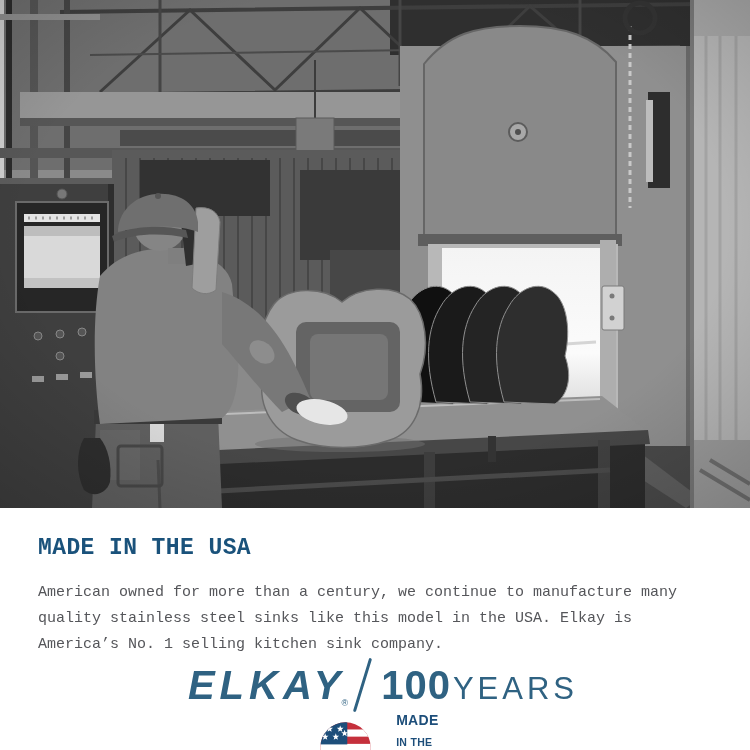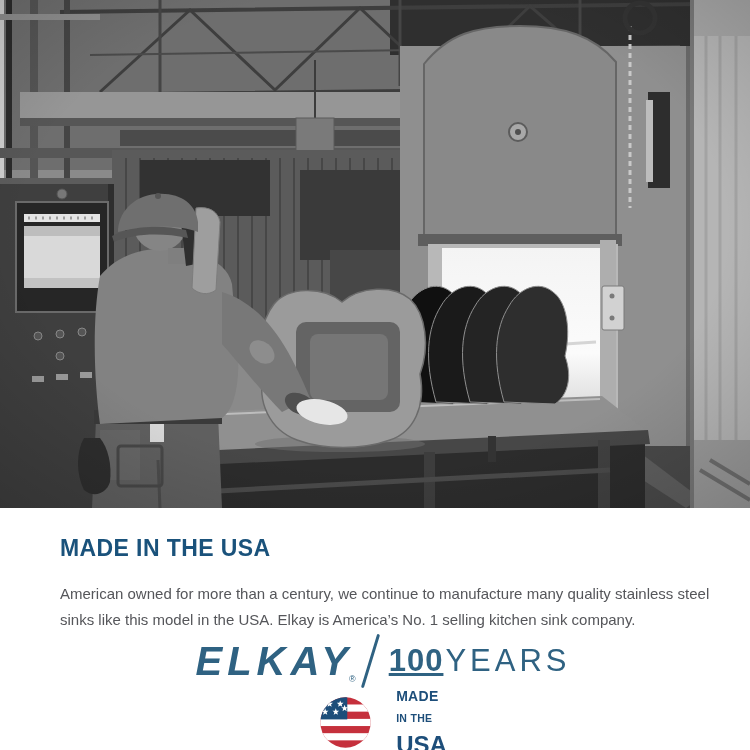--- a/index.html
+++ b/index.html
@@ -1,29 +1,29 @@
 <!DOCTYPE html>
 <html><head>
 <meta charset="utf-8">
 <style>
   html,body{margin:0;padding:0;background:#ffffff;}
   body{width:750px;height:750px;font-family:"Liberation Sans",sans-serif;-webkit-font-smoothing:antialiased;}
   .page{width:750px;height:750px;background:#ffffff;overflow:hidden;display:flex;flex-direction:column;}
   .photo{width:750px;height:508px;flex:0 0 auto;background:#8a8a8a;}
   .photo svg{display:block;width:750px;height:508px;}
-  .info{padding:27px 38px 0 60px;}
+  .info{padding:27px 38px 0 38px;font-family:Liberation Mono, monospace;}
   .heading{margin:0;font-size:23px;font-weight:bold;letter-spacing:.4px;color:#1a527b;}
   .body-text{margin:19px 0 0 0;font-size:15px;line-height:1.72;color:#55565a;max-width:690px;}
   .footer{margin-top:auto;padding:0 22px 26px 38px;display:flex;align-items:center;justify-content:space-between;flex-direction:column;}
   .logo{display:flex;align-items:center;color:#2f6282;}
   .brand{font-size:40px;font-weight:bold;font-style:italic;letter-spacing:5px;line-height:1;}
   .reg{font-size:9px;align-self:flex-end;margin:0 0 5px -4px;}
   .slash{width:3px;height:56px;background:#2f6282;border-radius:2px;transform:rotate(17deg);margin:0 17px 0 13px;flex:0 0 auto;}
   .years{display:flex;align-items:baseline;line-height:1;}
-  .years-number{font-size:31px;font-weight:bold;letter-spacing:1px;text-decoration:underline;}
+  .years-number{font-size:40px;font-weight:bold;letter-spacing:1px;}
   .years-word{font-size:31px;font-weight:normal;letter-spacing:4px;margin-left:2px;}
   .badge{display:flex;align-items:center;gap:24px;}
   .flag{width:53px;height:53px;flex:0 0 auto;}
   .badge-text{color:#1d4e7a;font-weight:bold;line-height:1;text-align:left;}
   .badge-line1{font-size:14px;letter-spacing:.3px;}
   .badge-line2{font-size:10.5px;margin-top:10px;letter-spacing:.3px;}
   .badge-line3{font-size:24px;margin-top:10px;}
 </style>
 </head>
 <body>

